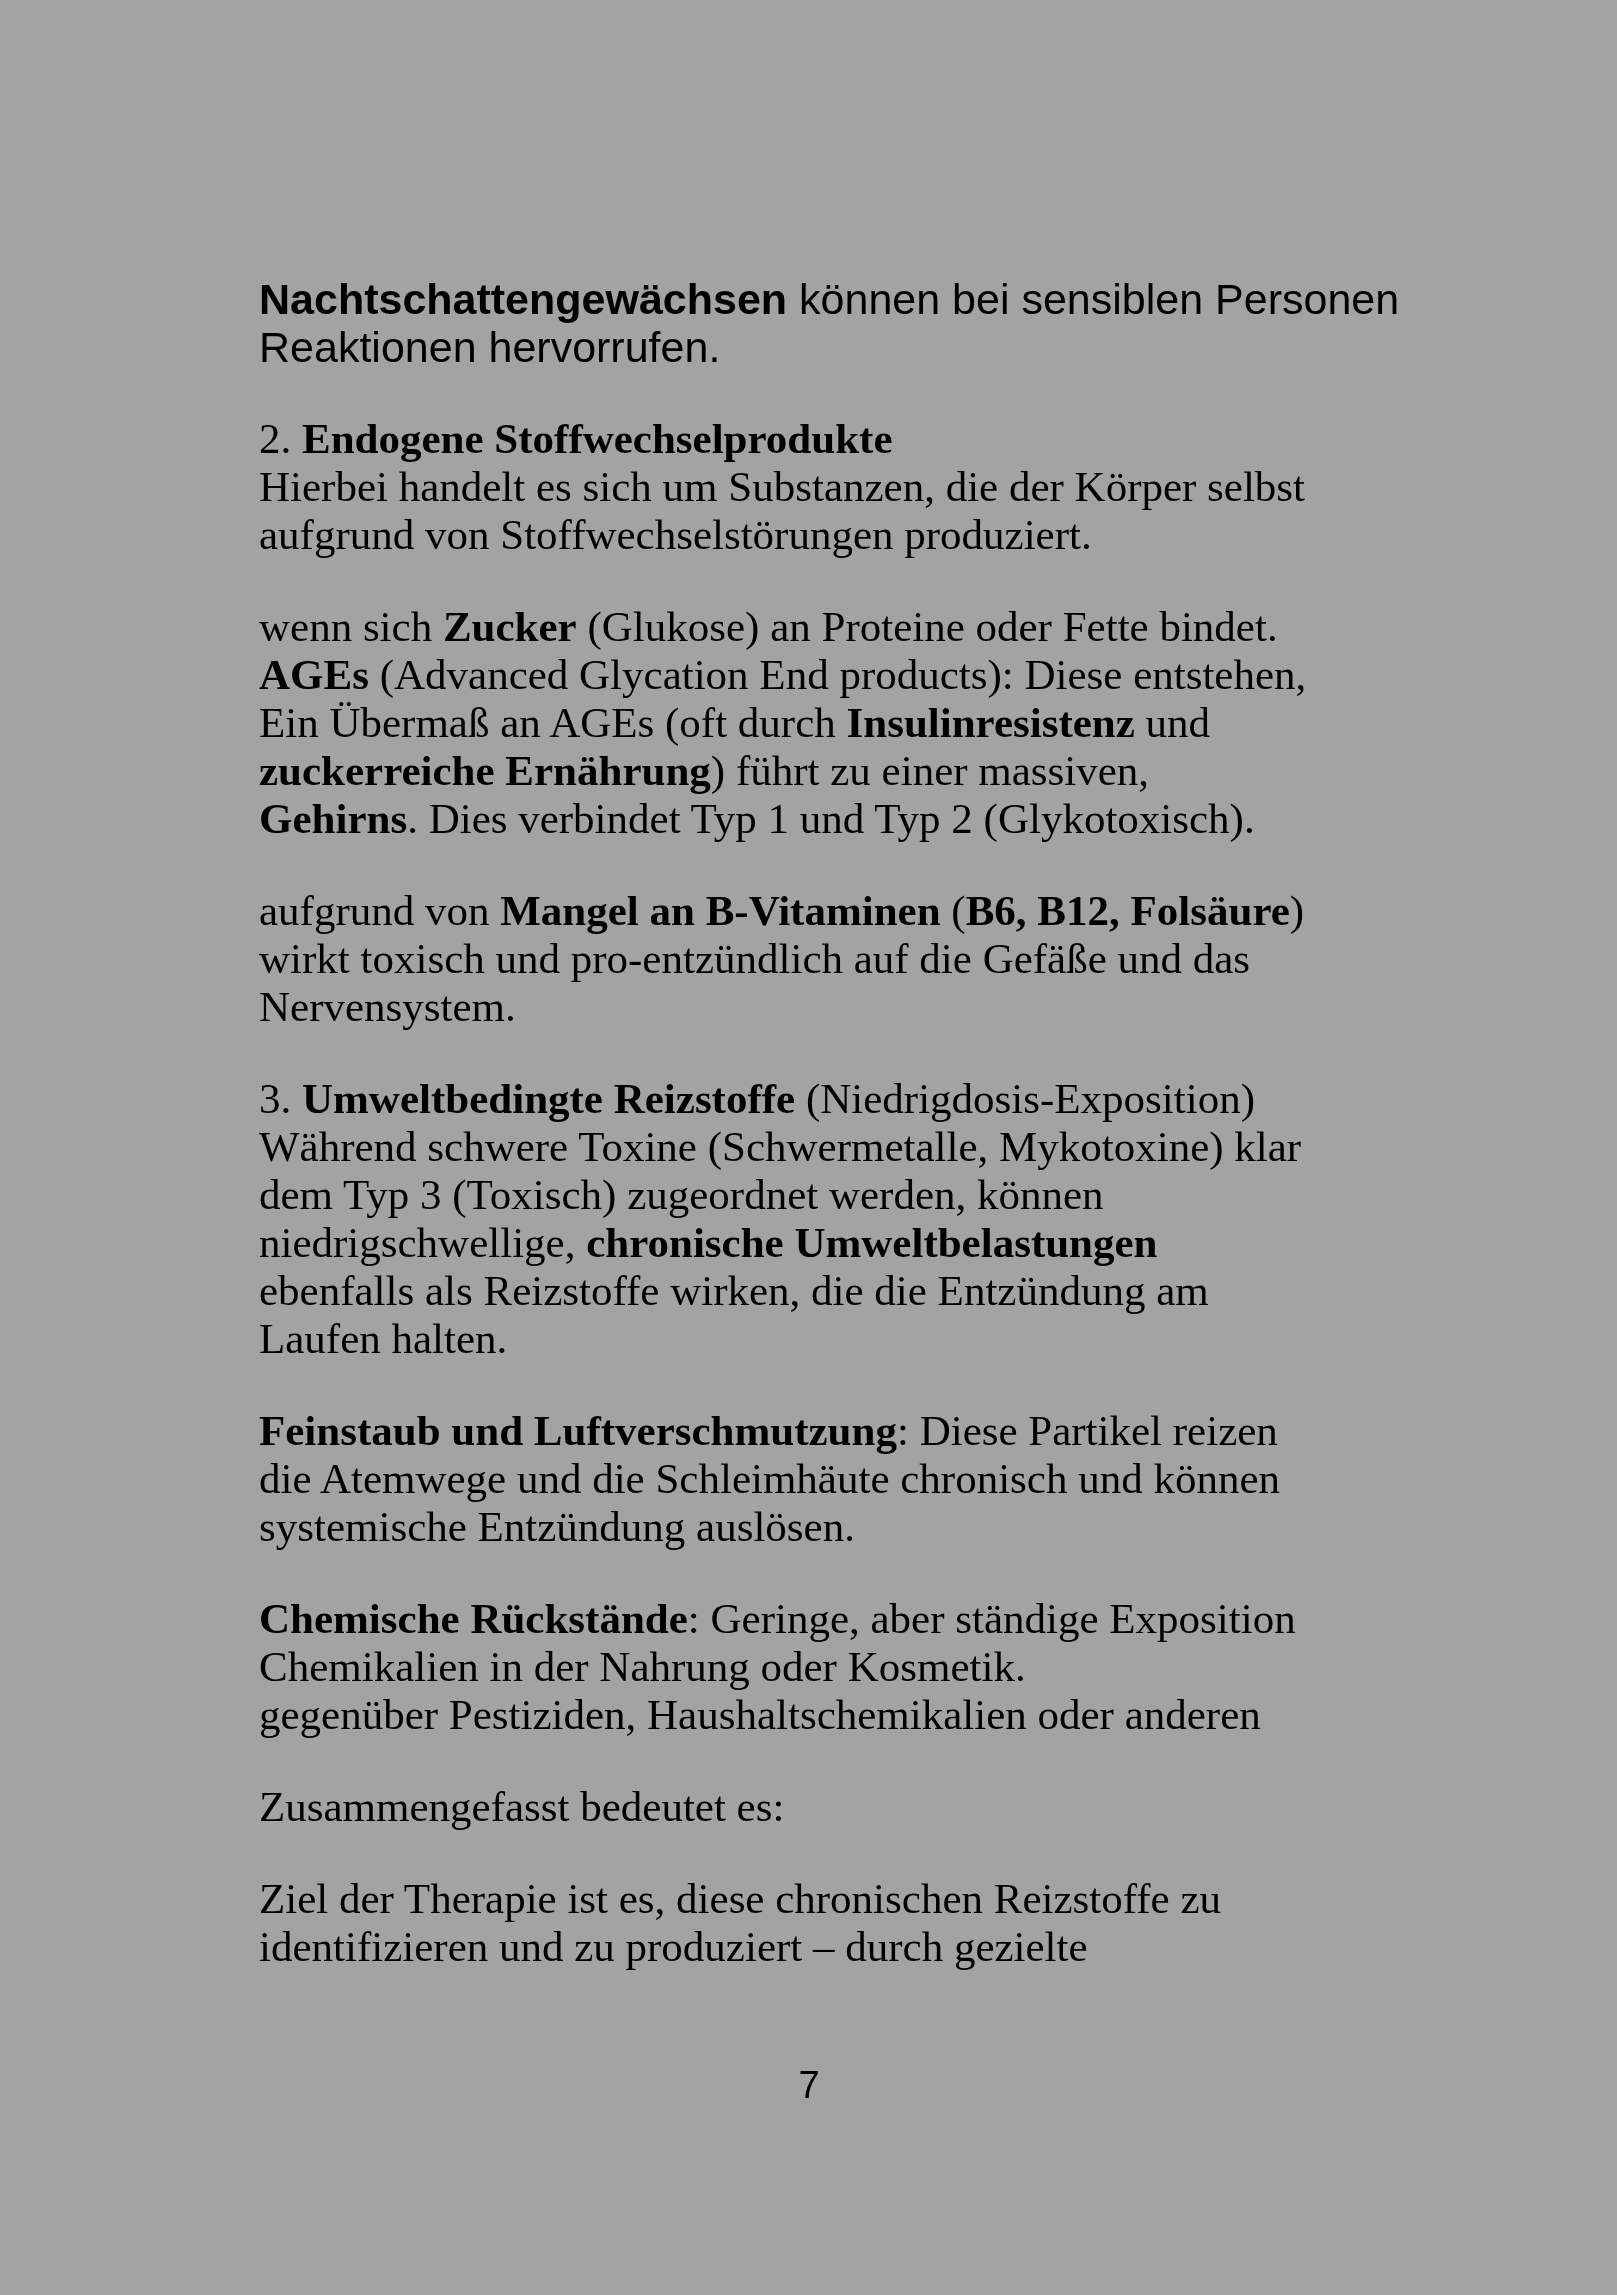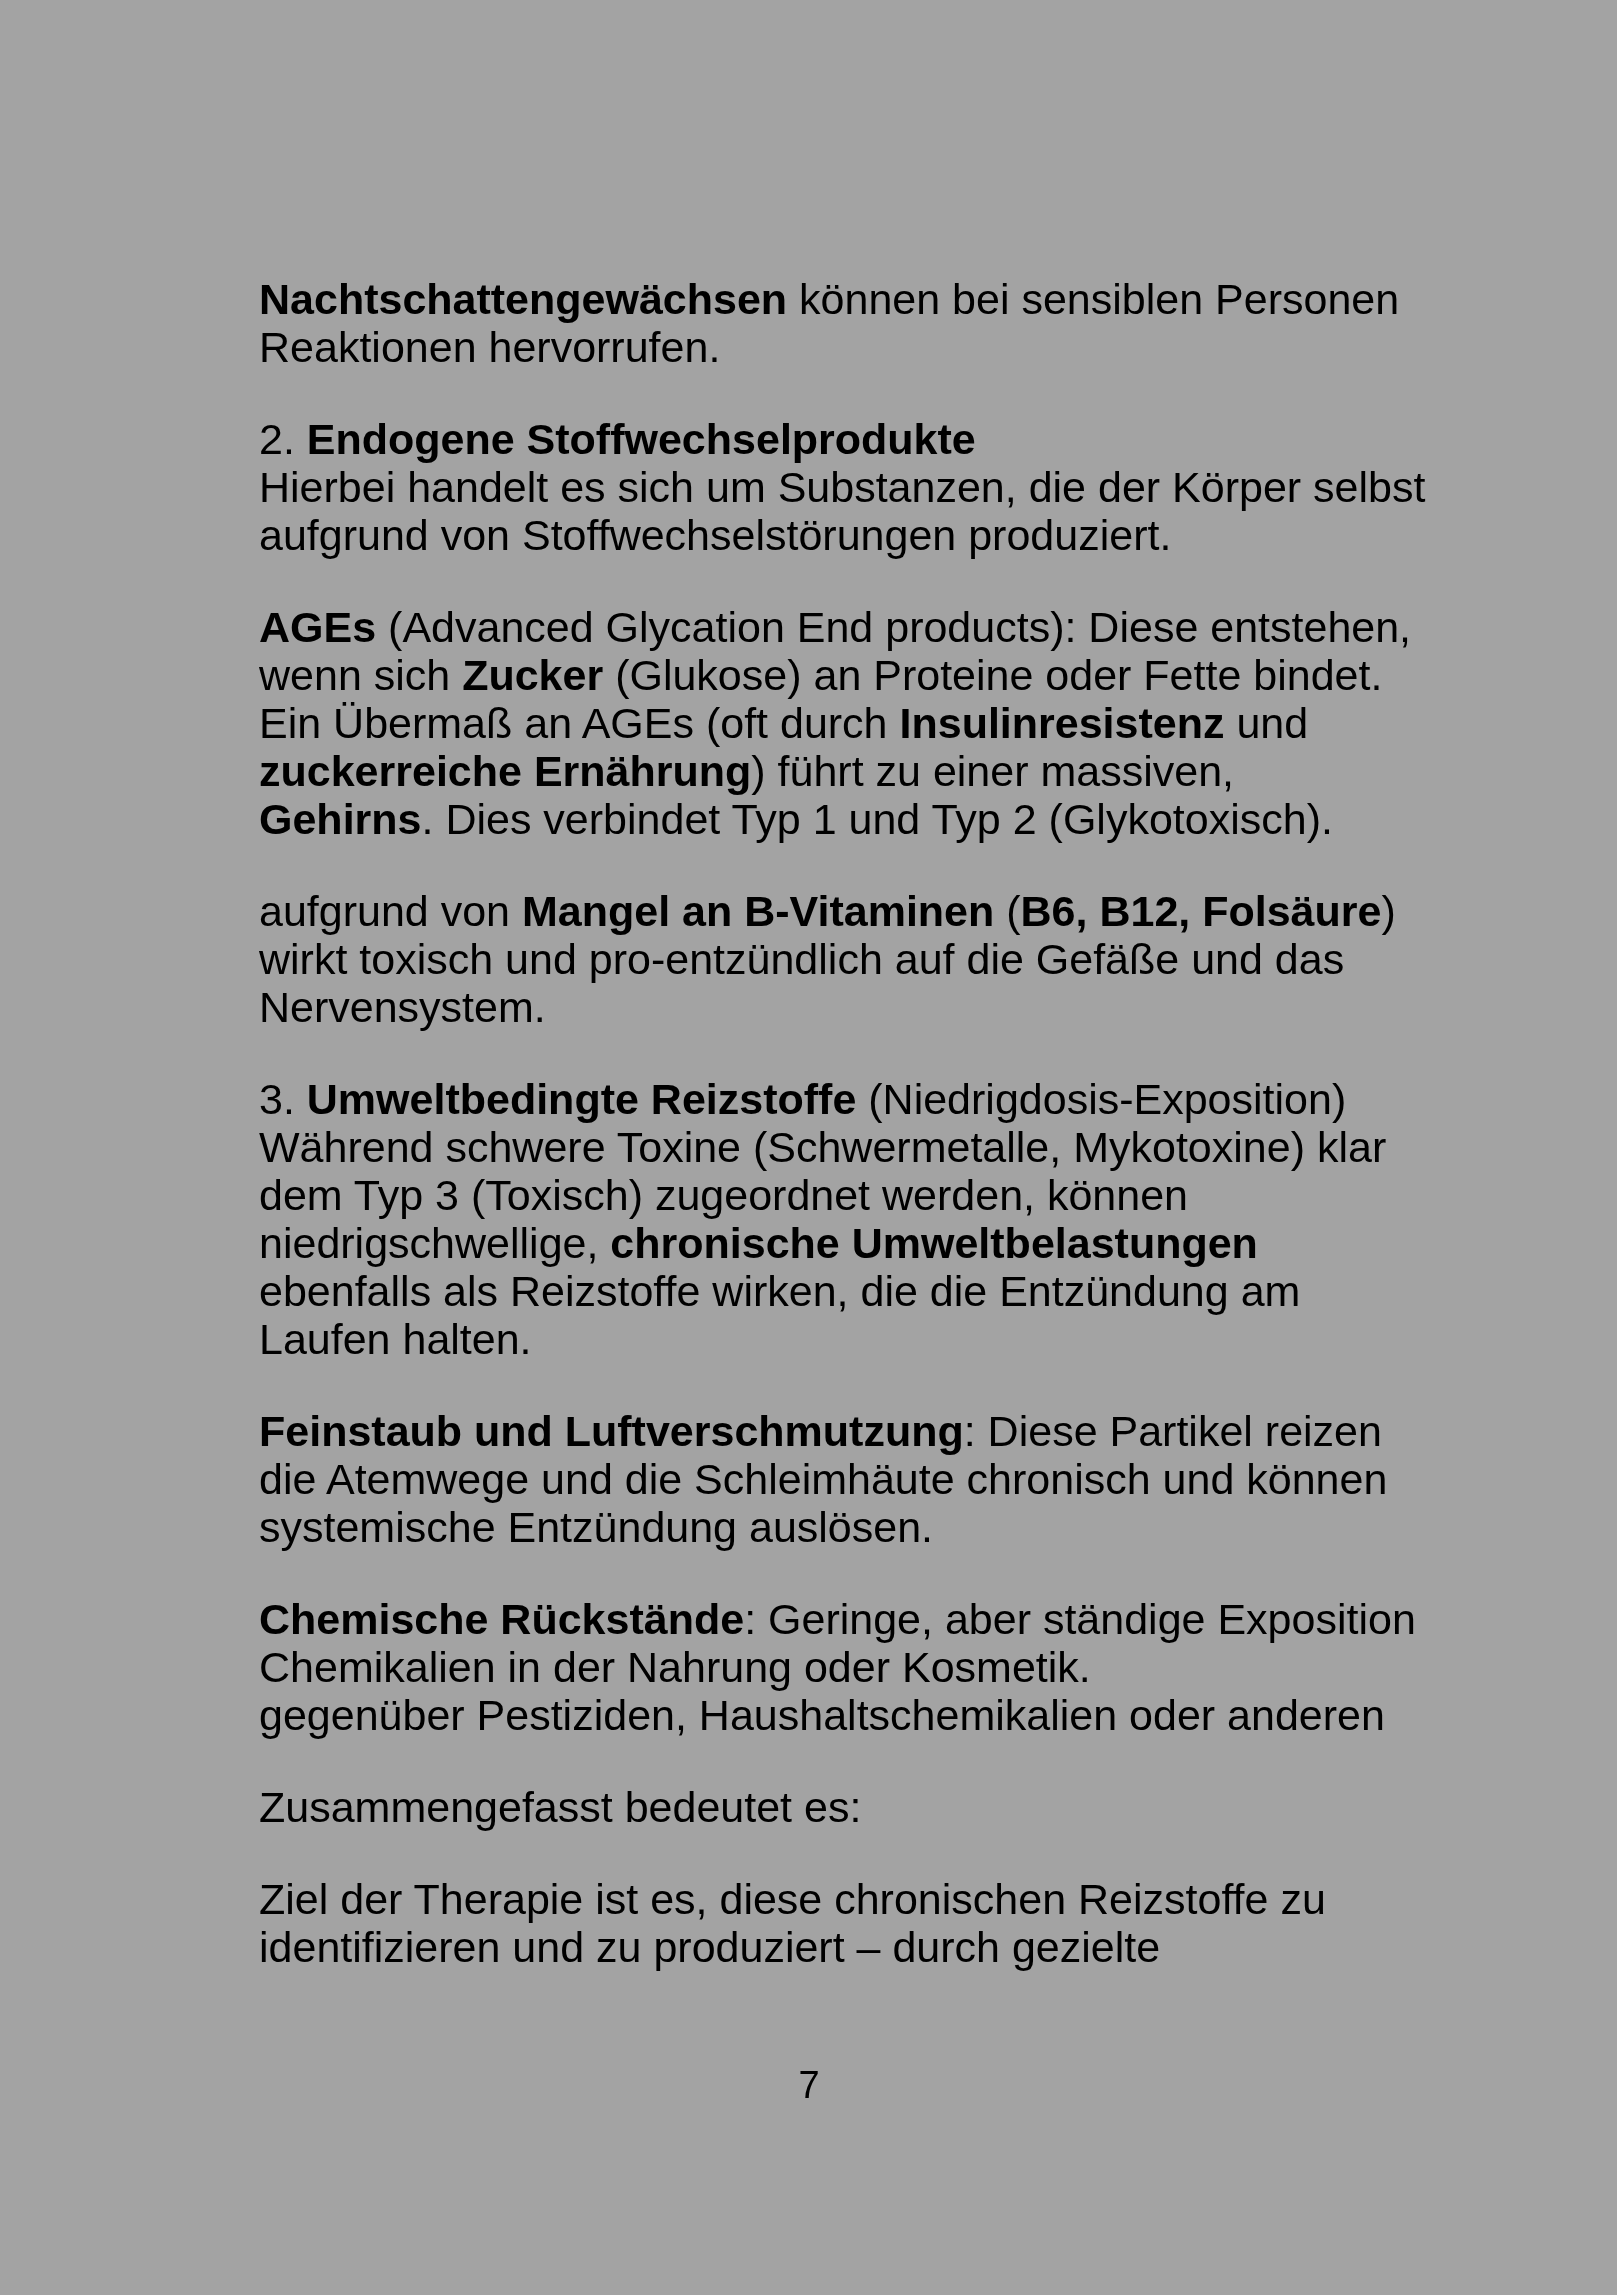--- a/index.html
+++ b/index.html
@@ -25,21 +25,21 @@
   .text-column {
     position: absolute;
     left: 259px;
     top: 275px;
     width: 1118px;
     font-size: 43px;
     line-height: 48px;
     letter-spacing: 0px;
   }
   .paragraph { margin: 0; }
-  .paragraph + .paragraph { margin-top: 44px; }
+  .paragraph + .paragraph { margin-top: 44px; font-family: Liberation Serif, serif; }
   .line { white-space: pre; }
   .run { font-weight: 400; }
   .run.bold { font-weight: 700; }
   .page-number {
     position: absolute;
     top: 2061px;
     left: 0;
     width: 1618px;
     text-align: center;
     font-size: 38px;
@@ -55,22 +55,22 @@
       <div class="paragraph">
         <div class="line"><span class="run bold">Nachtschattengewächsen</span><span class="run"> können bei sensiblen Personen</span></div>
         <div class="line"><span class="run">Reaktionen hervorrufen.</span></div>
       </div>
       <div class="paragraph">
         <div class="line"><span class="run">2. </span><span class="run bold">Endogene Stoffwechselprodukte</span></div>
         <div class="line"><span class="run">Hierbei handelt es sich um Substanzen, die der Körper selbst</span></div>
         <div class="line"><span class="run">aufgrund von Stoffwechselstörungen produziert.</span></div>
       </div>
       <div class="paragraph">
+        <div class="line"><span class="run">wenn sich </span><span class="run bold">Zucker</span><span class="run"> (Glukose) an Proteine oder Fette bindet.</span></div>
         <div class="line"><span class="run bold">AGEs</span><span class="run"> (Advanced Glycation End products): Diese entstehen,</span></div>
-        <div class="line"><span class="run">wenn sich </span><span class="run bold">Zucker</span><span class="run"> (Glukose) an Proteine oder Fette bindet.</span></div>
         <div class="line"><span class="run">Ein Übermaß an AGEs (oft durch </span><span class="run bold">Insulinresistenz</span><span class="run"> und</span></div>
         <div class="line"><span class="run bold">zuckerreiche Ernährung</span><span class="run">) führt zu einer massiven,</span></div>
         <div class="line"><span class="run bold">Gehirns</span><span class="run">. Dies verbindet Typ 1 und Typ 2 (Glykotoxisch).</span></div>
       </div>
       <div class="paragraph">
         <div class="line"><span class="run">aufgrund von </span><span class="run bold">Mangel an B-Vitaminen</span><span class="run"> (</span><span class="run bold">B6, B12, Folsäure</span><span class="run">)</span></div>
         <div class="line"><span class="run">wirkt toxisch und pro-entzündlich auf die Gefäße und das</span></div>
         <div class="line"><span class="run">Nervensystem.</span></div>
       </div>
       <div class="paragraph">

